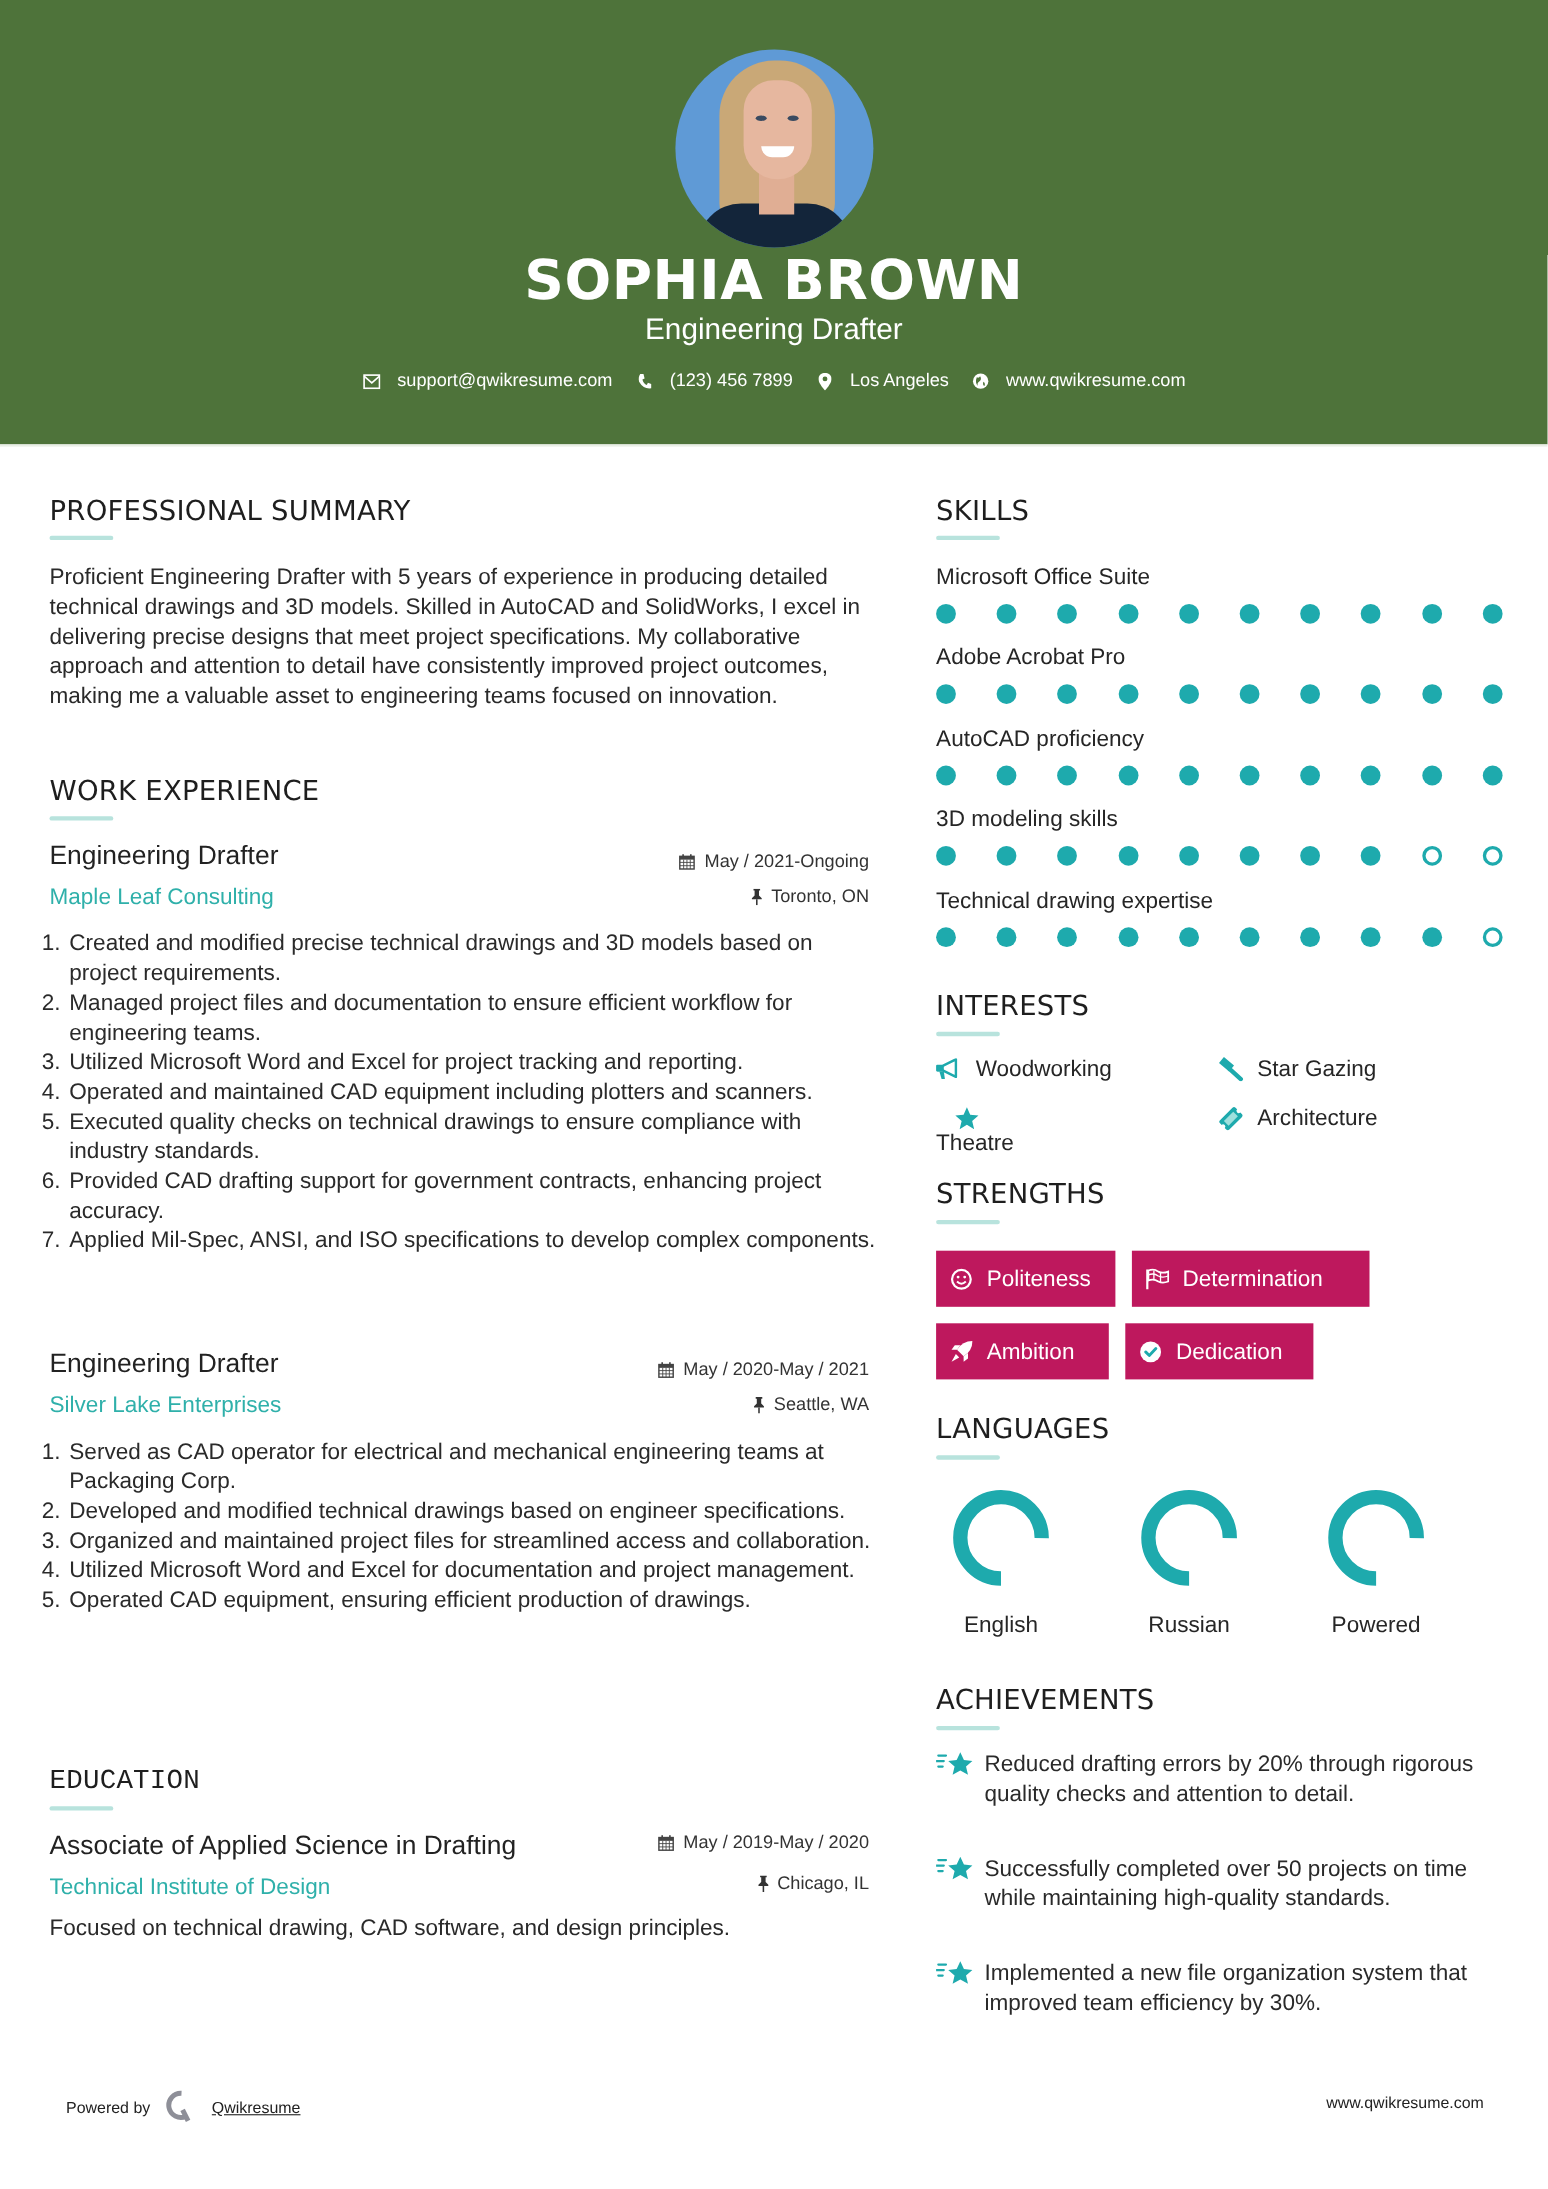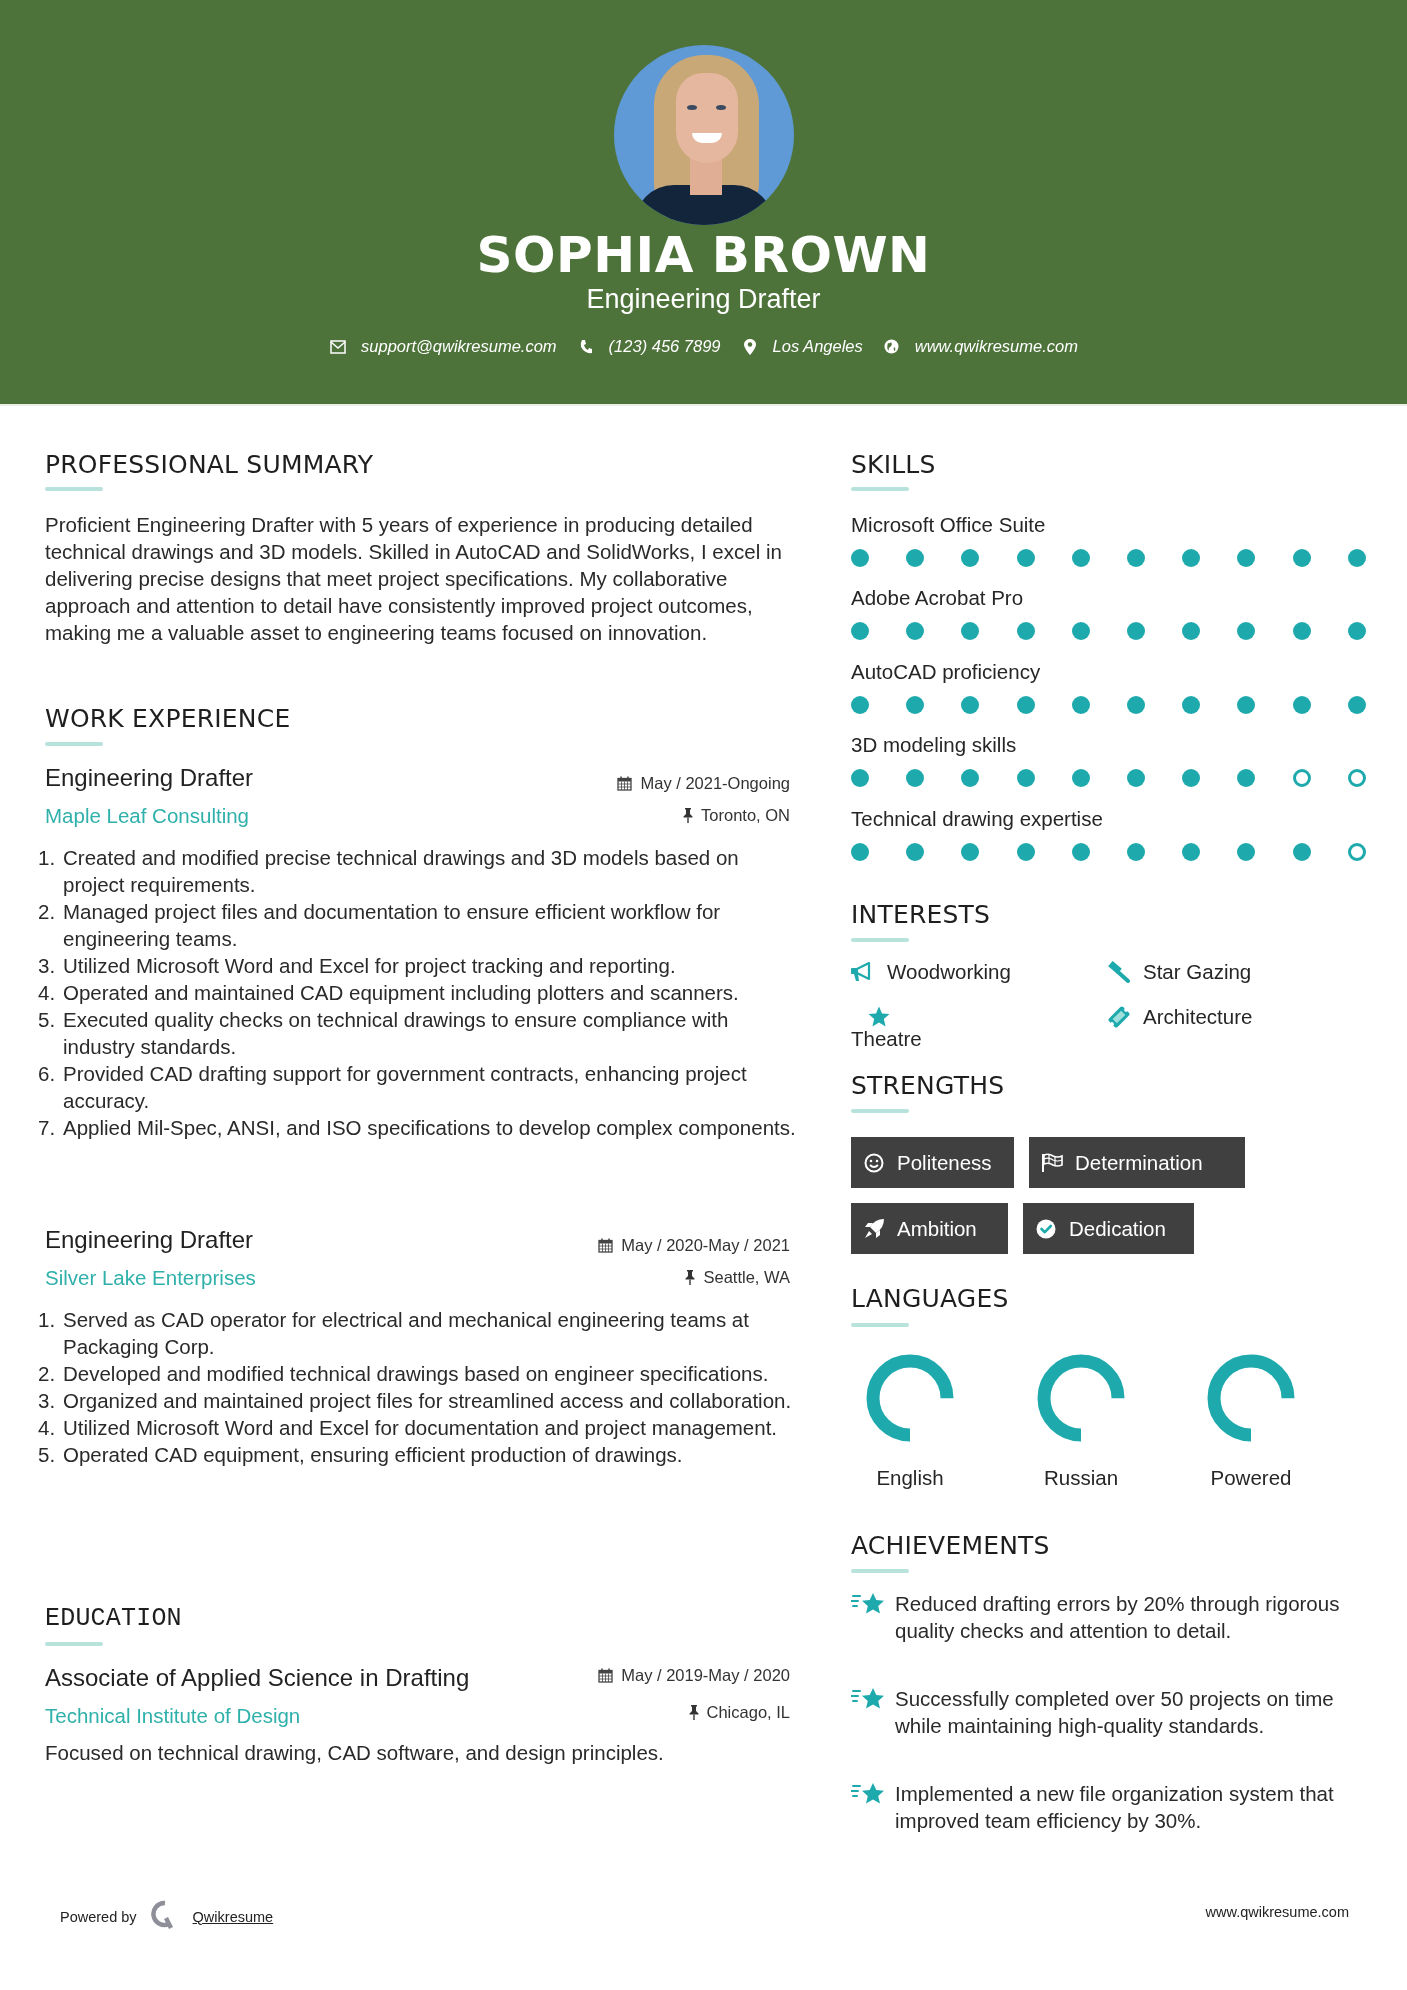--- a/index.html
+++ b/index.html
@@ -14,21 +14,21 @@
   .photo .face { position: absolute; left: 62px; top: 28px; width: 62px; height: 90px; border-radius: 30px 30px 34px 34px; background: #e6b79f; }
   .photo .smile { position: absolute; left: 78px; top: 88px; width: 30px; height: 10px; border-radius: 0 0 15px 15px; background: #ffffff; }
   .photo .eye { position: absolute; top: 60px; width: 10px; height: 5px; border-radius: 50%; background: #3a4a60; }
   .photo .eye.l { left: 73px; } .photo .eye.r { left: 102px; }
   .photo .shirt { position: absolute; left: 20px; top: 140px; width: 140px; height: 60px; border-radius: 40px 40px 0 0; background: #13253a; }
   .photo .neck { position: absolute; left: 76px; top: 110px; width: 32px; height: 40px; background: #e0ae94; }
 
   .name { position: absolute; left: 0; top: 226px; width: 1407px; text-align: center; color: #fff; font-family: "DejaVu Sans", sans-serif; font-weight: bold; font-size: 50px; letter-spacing: 0.5px; }
   .job-title { position: absolute; left: 0; top: 284px; width: 1407px; text-align: center; color: #fff; font-size: 27px; }
   .contact { position: absolute; left: 0; top: 337px; width: 1407px; display: flex; justify-content: center; align-items: center; color: #fff; font-size: 16.5px; }
-  .contact .ci { display: flex; align-items: center; margin: 0 10px; font-style: italic; }
+  .contact .ci { display: flex; align-items: center; margin: 0 10px; }
   .contact .ico { width: 18px; height: 18px; margin-right: 14px; display: inline-flex; align-items: center; justify-content: center; }
 
   
   .sec-title { position: absolute; font-family: "DejaVu Sans", sans-serif; font-size: 25px; color: #1e1e1e; letter-spacing: 0.2px; }
   .sec-bar { position: absolute; width: 58px; height: 4px; background: #b8e3dd; border-radius: 2px; }
 
   
   .para { position: absolute; left: 45px; width: 745px; font-size: 20.5px; line-height: 27px; color: #2a2a2a; }
   .job-name { position: absolute; left: 45px; font-size: 24px; color: #222; }
   .company { position: absolute; left: 45px; font-size: 20.5px; color: #2fb0aa; }
@@ -40,21 +40,21 @@
 
   
   .skill-label { position: absolute; left: 851px; font-size: 20.5px; color: #262626; }
   .dots { position: absolute; left: 851px; display: flex; }
   .dot { width: 18px; height: 18px; border-radius: 50%; background: #1eaaad; margin-right: 37.2px; }
   .dot.empty { background: #fff; border: 3px solid #1eaaad; }
 
   .interest { position: absolute; display: flex; align-items: center; font-size: 20.5px; color: #262626; }
   .interest .ii { width: 26px; height: 22px; margin-right: 10px; display: inline-flex; align-items: center; }
 
-  .badge { position: absolute; height: 51px; background: #404040; color: #fff; display: flex; align-items: center; padding: 0 14px 0 12px; font-size: 20.5px; }
+  .badge { position: absolute; height: 51px; background: #be185d; color: #fff; display: flex; align-items: center; padding: 0 14px 0 12px; font-size: 20.5px; }
   .badge .bi { width: 22px; height: 22px; margin-right: 12px; display: inline-flex; align-items: center; justify-content: center; }
 
   .lang { position: absolute; width: 130px; text-align: center; }
   .lang svg { display: block; margin: 0 auto; }
   .lang .lname { margin-top: 22px; font-size: 20.5px; color: #262626; }
 
   .ach { position: absolute; left: 851px; width: 520px; display: flex; }
   .ach .ai { width: 44px; flex: 0 0 44px; padding-top: 0px; }
   .ach .at { font-size: 20.5px; line-height: 27px; color: #2a2a2a; }
 

